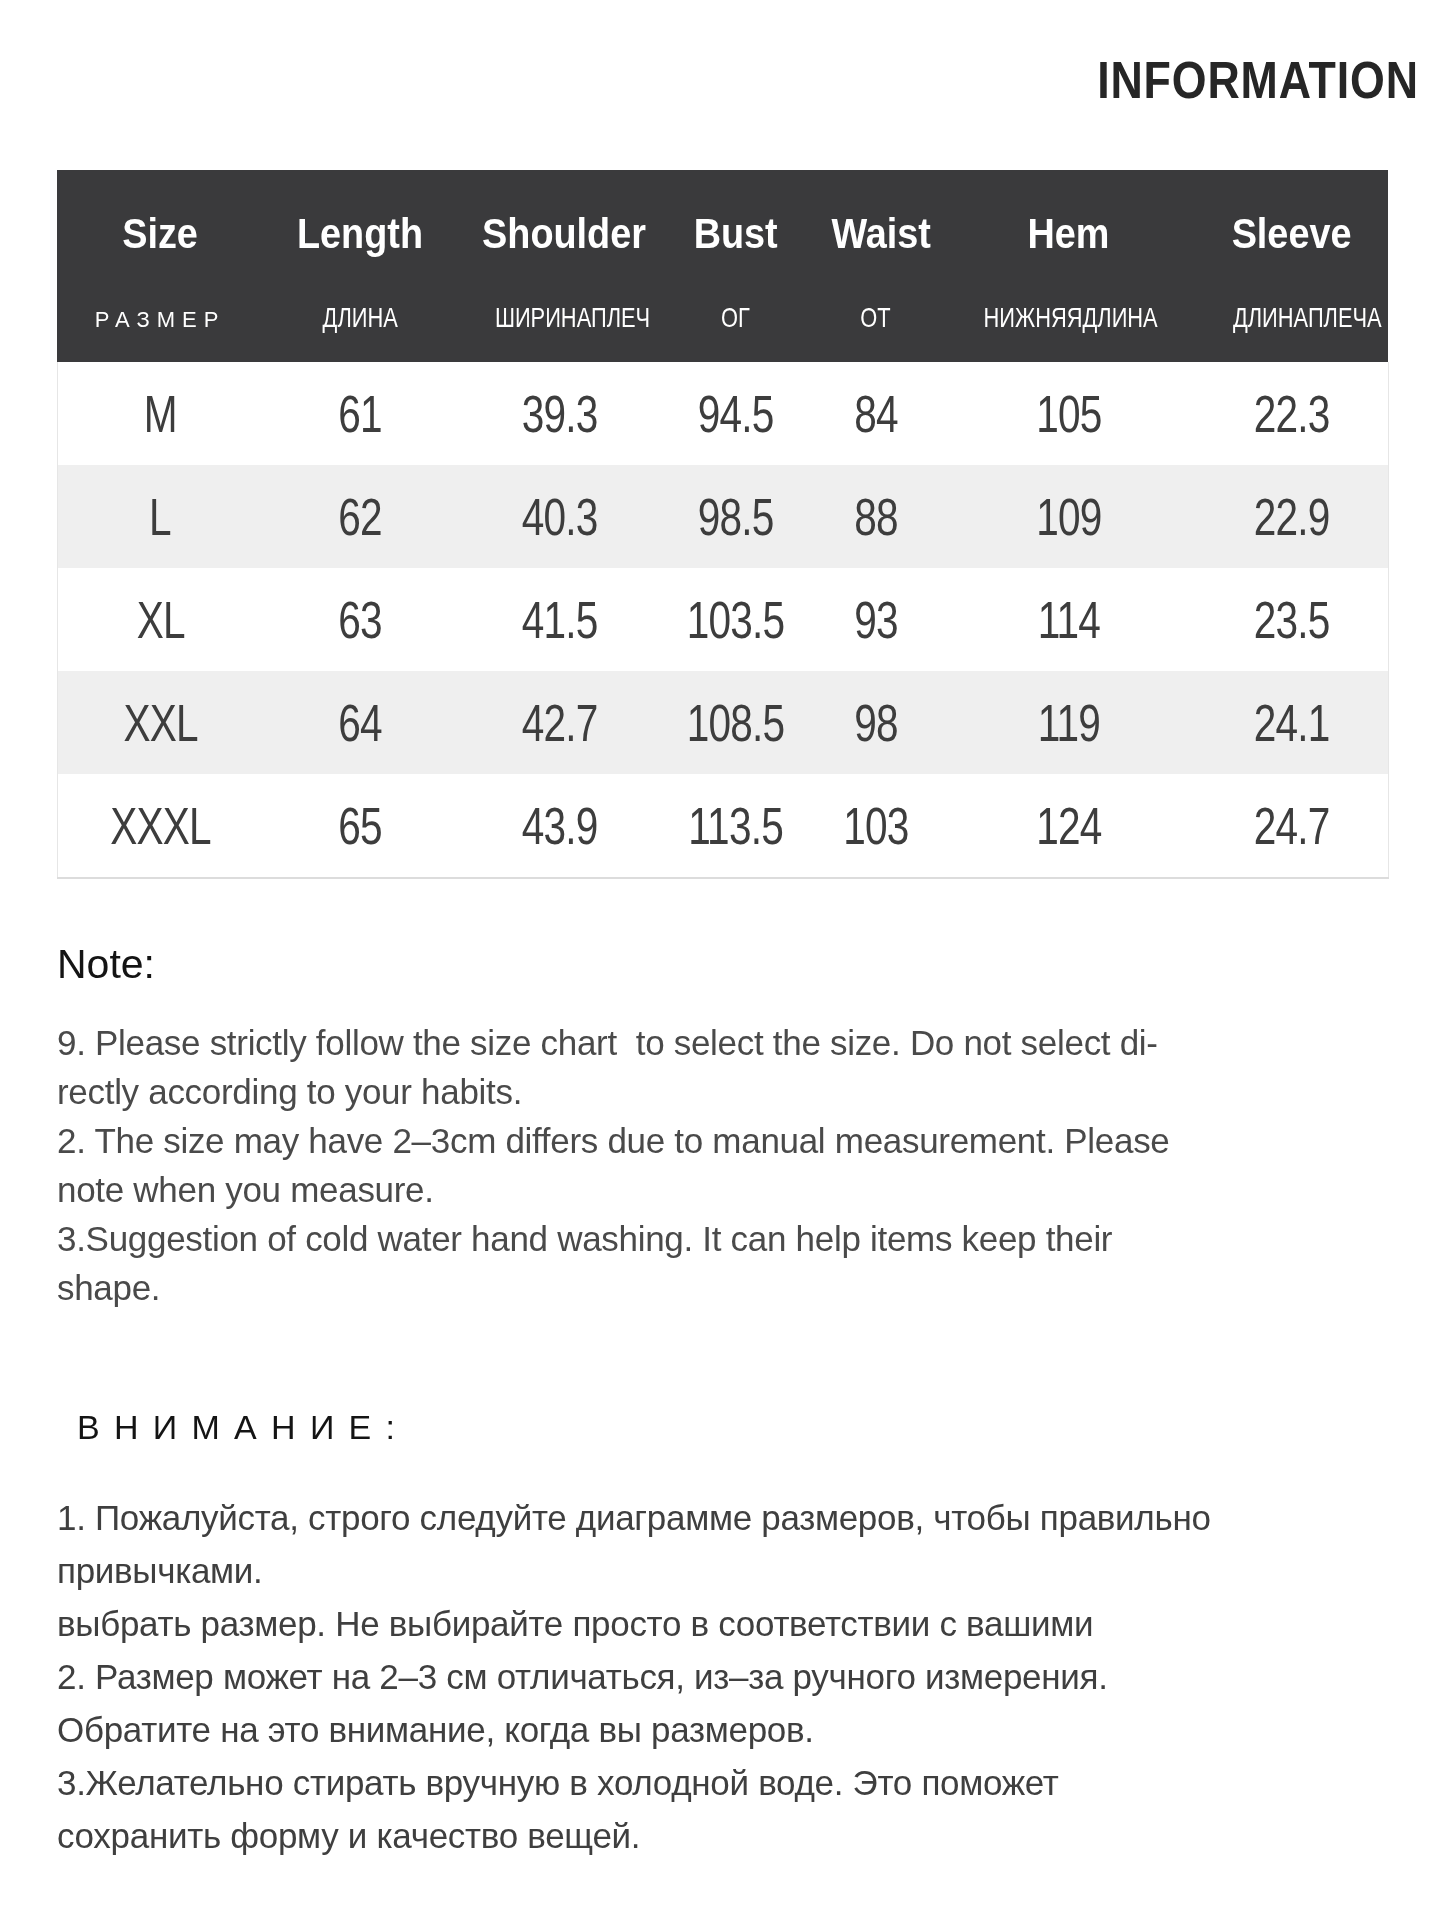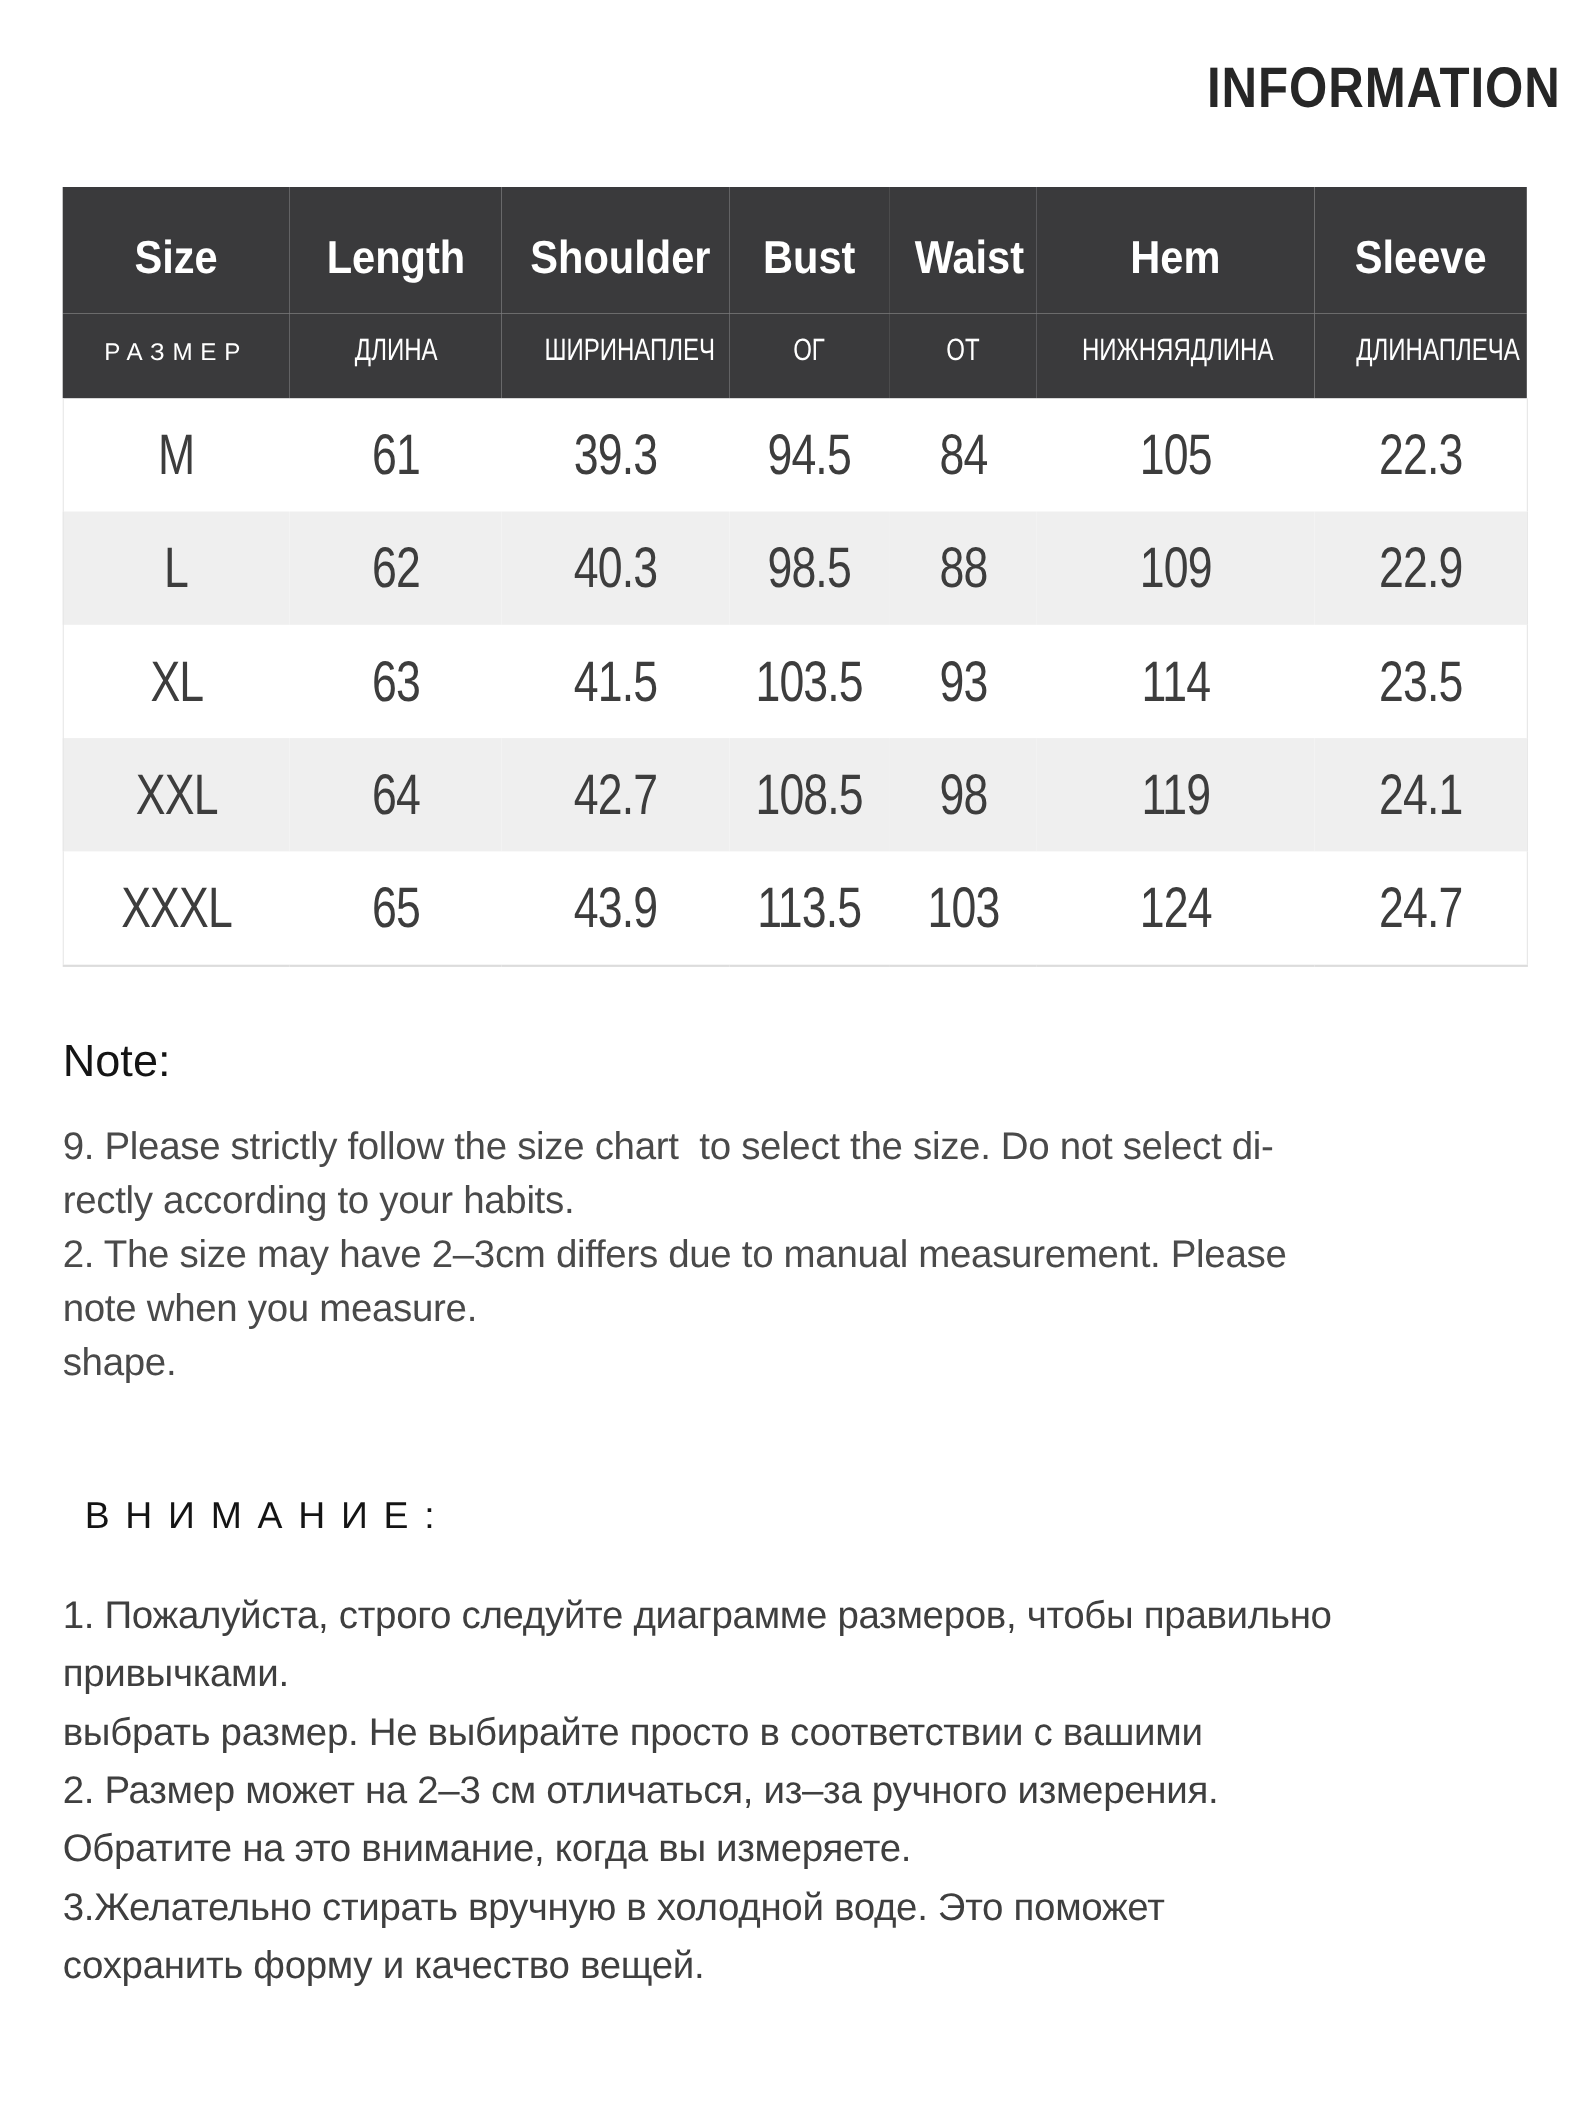--- a/index.html
+++ b/index.html
@@ -180,27 +180,28 @@
       </tr>
     </tbody>
   </table>
 
   <section class="notes-en">
     <h2 class="notes-heading">Note:</h2>
     <div class="note-line">9. Please strictly follow the size chart  to select the size. Do not select di-</div>
     <div class="note-line">rectly according to your habits.</div>
     <div class="note-line">2. The size may have 2–3cm differs due to manual measurement. Please</div>
     <div class="note-line">note when you measure.</div>
+    <div class="note-line">3.Suggestion of cold water hand washing. It can help items keep their</div>
     <div class="note-line">shape.</div>
   </section>
 
   <section class="notes-ru">
     <h2 class="notes-heading">ВНИМАНИЕ:</h2>
     <div class="note-line">1. Пожалуйста, строго следуйте диаграмме размеров, чтобы правильно</div>
     <div class="note-line">привычками.</div>
     <div class="note-line">выбрать размер. Не выбирайте просто в соответствии с вашими</div>
     <div class="note-line">2. Размер может на 2–3 см отличаться, из–за ручного измерения.</div>
-    <div class="note-line">Обратите на это внимание, когда вы измеряете.</div>
+    <div class="note-line">Обратите на это внимание, когда вы размеров.</div>
     <div class="note-line">3.Желательно стирать вручную в холодной воде. Это поможет</div>
     <div class="note-line">сохранить форму и качество вещей.</div>
   </section>
 
 </div>
 
 </body></html>

